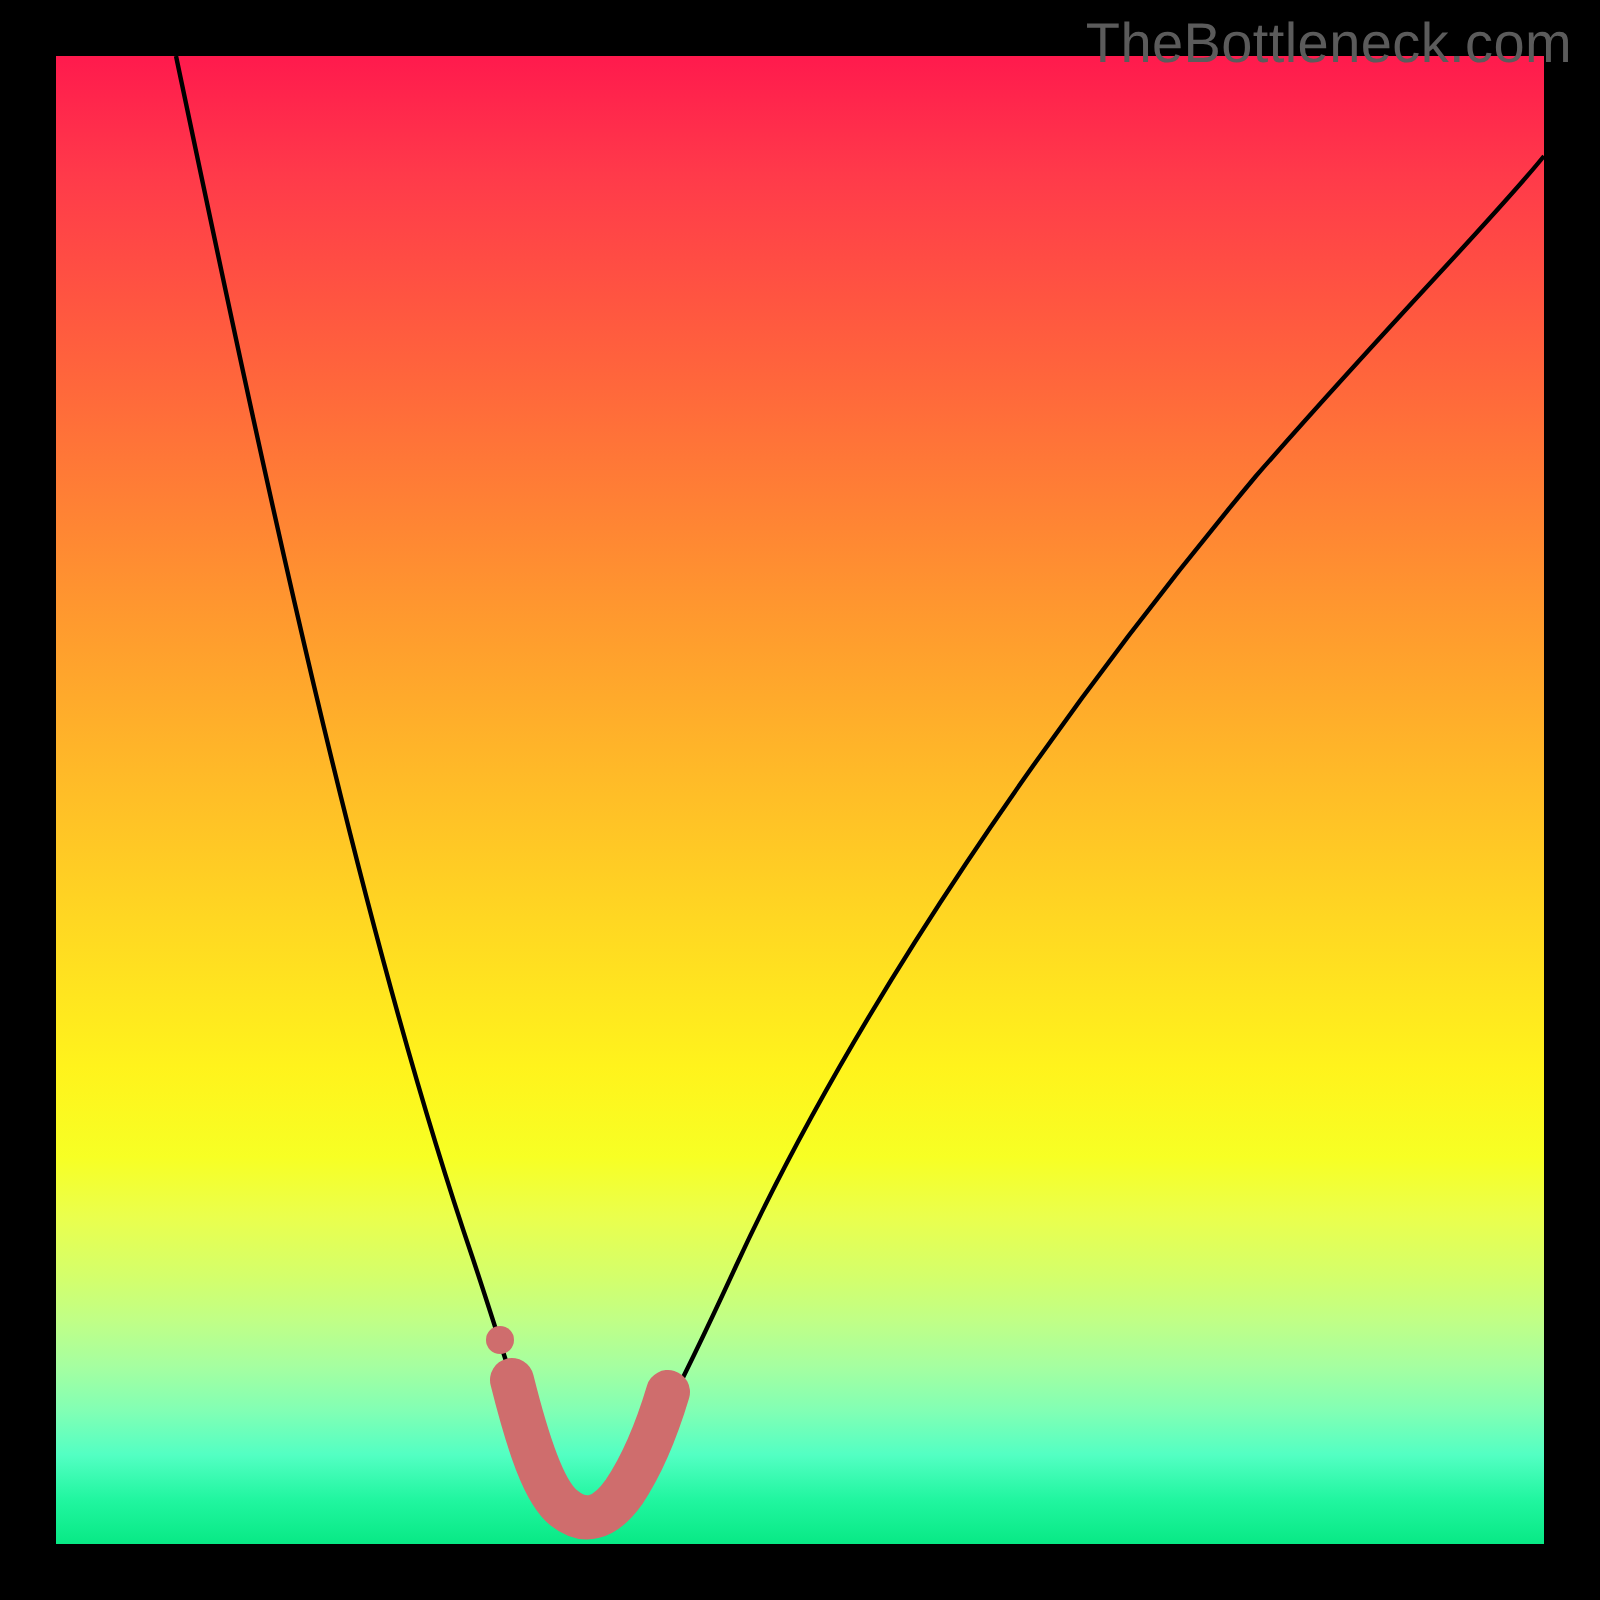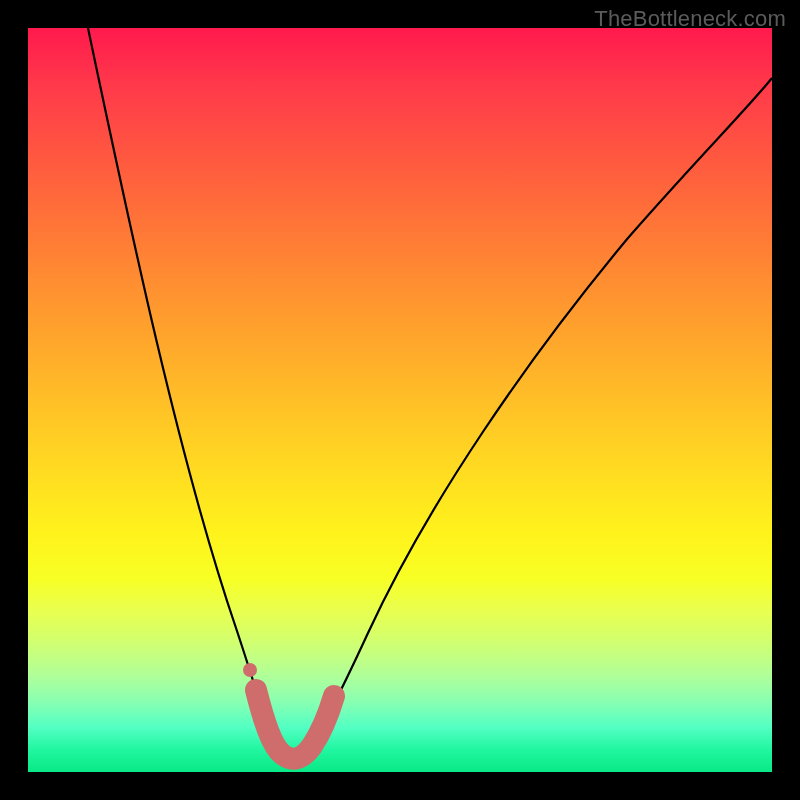--- a/index.html
+++ b/index.html
@@ -34,21 +34,21 @@
       #82ffb4 91%,
       #53ffc3 94%,
       #21f6a0 97%,
       #08e985 100%
     );
   }
   .watermark {
     position: absolute;
     top: 6px;
     right: 14px;
-    font-size: 22px;
+    font-size: 28px;
     font-weight: 500;
     color: #5b5b5b;
     letter-spacing: 0.2px;
   }
   svg.curve {
     position: absolute;
     left: 0;
     top: 0;
     width: 744px;
     height: 744px;

